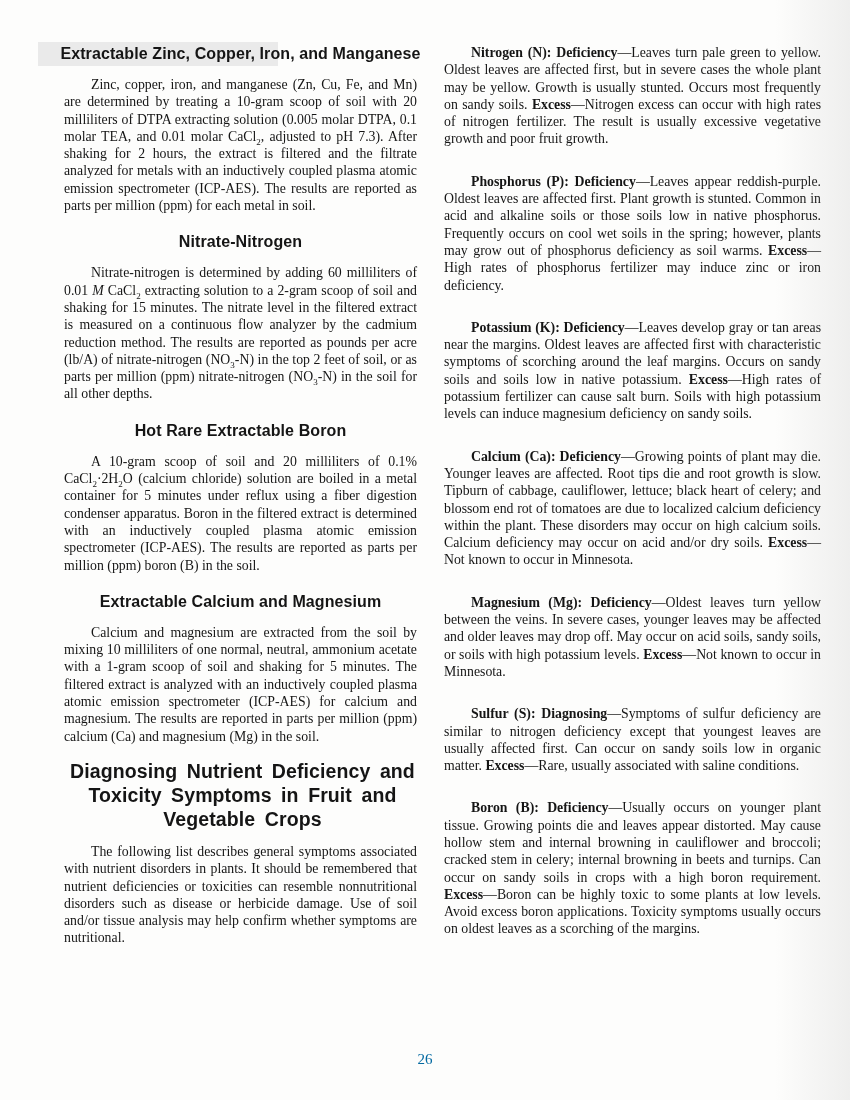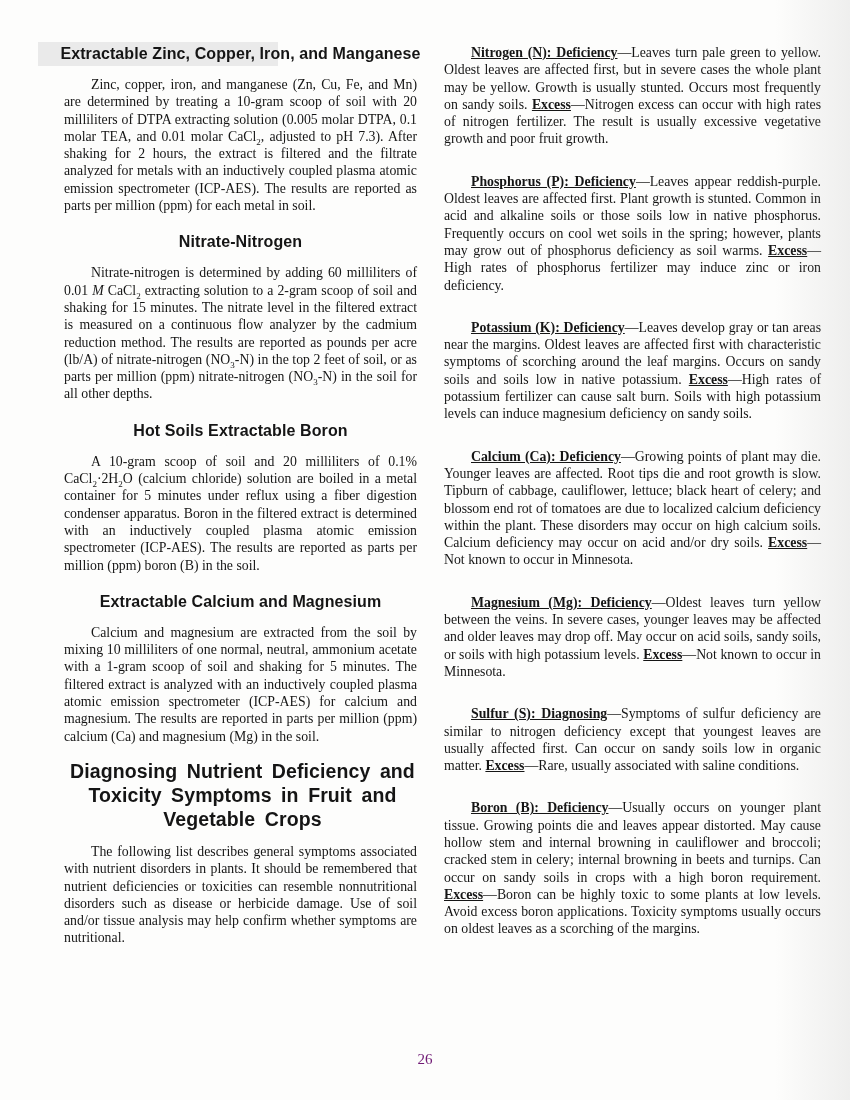--- a/index.html
+++ b/index.html
@@ -36,25 +36,25 @@
   }
   .sec.first{margin-top:0;}
   .sec.big{
     font-size:19.5px;line-height:24px;margin:14px 0 8px 4px;
     word-spacing:4px;
   }
   .body-para{margin:12px;text-indent:27px;}
   .entry{margin:0 0 25px 0;text-indent:27px;}
   .entry:last-child{margin-bottom:0;}
   sub{font-size:9px;line-height:0;}
-  b{font-weight:bold;text-decoration:underline;}
+  b{font-weight:bold;}
   i{font-style:italic;}
   .pagenum{
     position:absolute;left:0;top:1051px;width:850px;
-    text-align:center;font-size:15px;color:#701a75;
+    text-align:center;font-size:15px;color:#0369a1;
   }
 </style>
 </head>
 <body>
 
 <div class="page">
 
   <div class="heading-shade"></div>
 
   <div class="col col-left">
@@ -63,21 +63,21 @@
       <h2 class="sec first">Extractable Zinc, Copper, Iron, and Manganese</h2>
       <p class="body-para"><span>Zinc, copper, iron, and manganese (Zn, Cu, Fe, and Mn) are determined by treating a 10-gram scoop of soil with 20 milliliters of DTPA extracting solution (0.005 molar DTPA, 0.1 molar TEA, and 0.01 molar CaCl</span><sub>2</sub><span>, adjusted to pH 7.3). After shaking for 2 hours, the extract is filtered and the filtrate analyzed for metals with an inductively coupled plasma atomic emission spectrometer (ICP-AES). The results are reported as parts per million (ppm) for each metal in soil.</span></p>
     </section>
 
     <section>
       <h2 class="sec">Nitrate-Nitrogen</h2>
       <p class="body-para"><span>Nitrate-nitrogen is determined by adding 60 milliliters of 0.01 </span><i>M</i><span> CaCl</span><sub>2</sub><span> extracting solution to a 2-gram scoop of soil and shaking for 15 minutes. The nitrate level in the filtered extract is measured on a continuous flow analyzer by the cadmium reduction method. The results are reported as pounds per acre (lb/A) of nitrate-nitrogen (NO</span><sub>3</sub><span>-N) in the top 2 feet of soil, or as parts per million (ppm) nitrate-nitrogen (NO</span><sub>3</sub><span>-N) in the soil for all other depths.</span></p>
     </section>
 
     <section>
-      <h2 class="sec">Hot Soils Extractable Boron</h2>
+      <h2 class="sec">Hot Rare Extractable Boron</h2>
       <p class="body-para"><span>A 10-gram scoop of soil and 20 milliliters of 0.1% CaCl</span><sub>2</sub><span>·2H</span><sub>2</sub><span>O (calcium chloride) solution are boiled in a metal container for 5 minutes under reflux using a fiber digestion condenser apparatus. Boron in the filtered extract is determined with an inductively coupled plasma atomic emission spectrometer (ICP-AES). The results are reported as parts per million (ppm) boron (B) in the soil.</span></p>
     </section>
 
     <section>
       <h2 class="sec">Extractable Calcium and Magnesium</h2>
       <p class="body-para"><span>Calcium and magnesium are extracted from the soil by mixing 10 milliliters of one normal, neutral, ammonium acetate with a 1-gram scoop of soil and shaking for 5 minutes. The filtered extract is analyzed with an inductively coupled plasma atomic emission spectrometer (ICP-AES) for calcium and magnesium. The results are reported in parts per million (ppm) calcium (Ca) and magnesium (Mg) in the soil.</span></p>
     </section>
 
     <section>
       <h2 class="sec big">Diagnosing Nutrient Deficiency and Toxicity Symptoms in Fruit and Vegetable Crops</h2>

